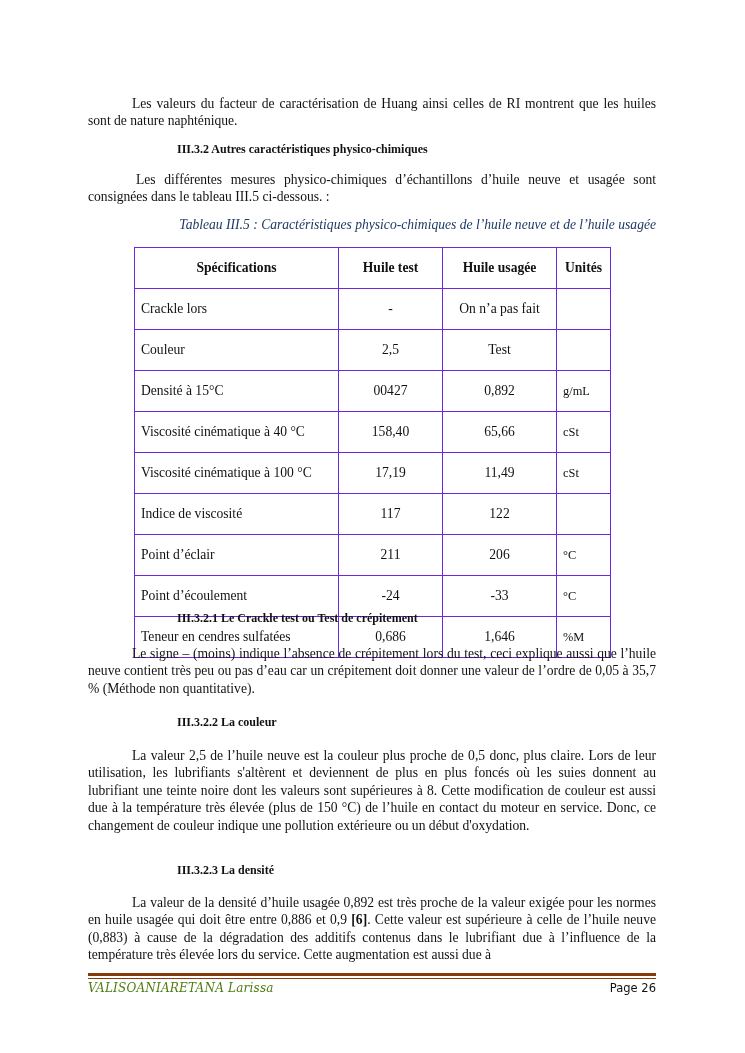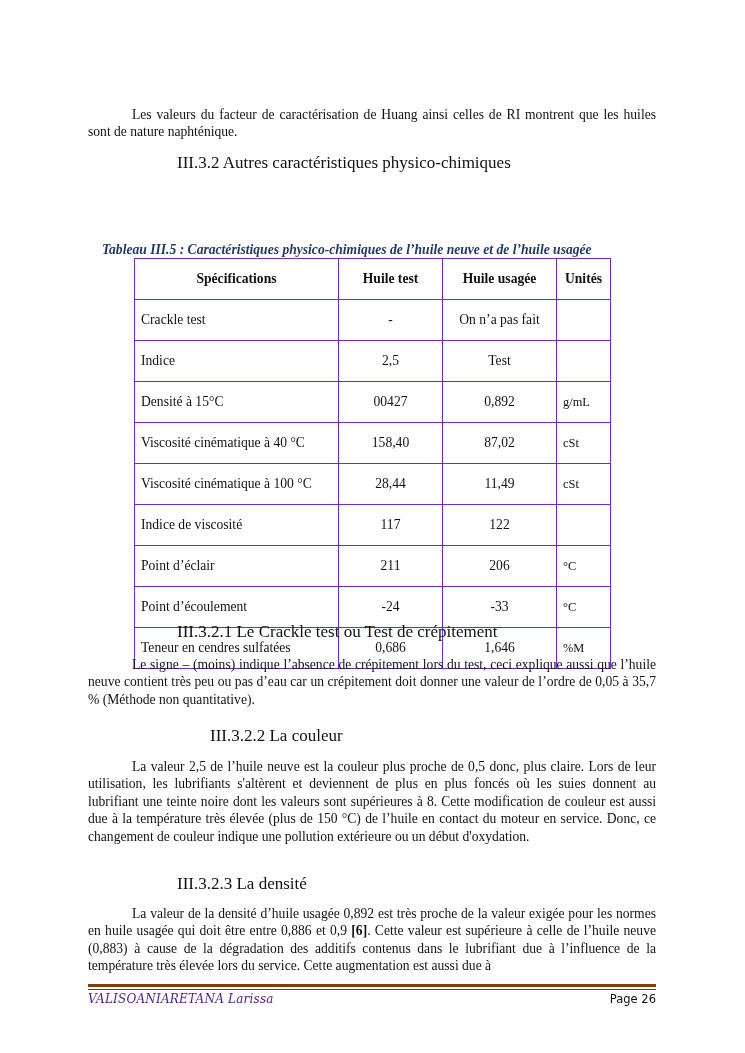--- a/index.html
+++ b/index.html
@@ -1,86 +1,87 @@
 <!DOCTYPE html>
 <html><head>
 <meta charset="utf-8">
 <style>
   html, body { margin: 0; padding: 0; background: #ffffff; }
   body { width: 745px; height: 1053px; position: relative; overflow: hidden;
          font-family: "Liberation Serif", "DejaVu Serif", serif; color: #111; }
-  .page { position: absolute; left: 0; top: 16px; width: 745px; height: 928px; }
+  .page { position: absolute; left: 0; top: 5px; width: 745px; height: 928px; }
   .para { position: absolute; left: 88px; width: 568px; font-size: 13.6px; line-height: 17.4px;
           text-align: justify; text-align-last: left; margin: 0; }
   .para .indent { display: inline-block; width: 44px; }
-  .h { position: absolute; left: 177px; font-size: 17px; font-weight: normal; margin: 0; white-space: nowrap; }
-  .caption { position: absolute; left: 88px; width: 568px; text-align: left; top: 212px;
-             font-size: 13.6px; font-weight: bold; font-style: italic; color: #1f3864; margin: 14px; white-space: nowrap; }
+  .h { position: absolute; left: 177px; font-size: 12px; font-weight: bold; margin: 0; white-space: nowrap; }
+  .caption { position: absolute; left: 88px; width: 568px; text-align: right; top: 212px;
+             font-size: 13.6px; font-weight: normal; font-style: italic; color: #1f3864; margin: 0; white-space: nowrap; }
   table.spec { position: absolute; left: 134px; top: 242px; border-collapse: collapse; font-size: 13.6px; }
   table.spec th, table.spec td { border: 1px solid #6d28d9; height: 32px; padding: 4px 6px; }
   table.spec th { font-weight: bold; text-align: center; }
   table.spec td.c { text-align: center; }
   table.spec td.l { text-align: left; }
   table.spec td.u { text-align: left; font-size: 12.4px; }
   .col1 { width: 191px; } .col2 { width: 91px; } .col3 { width: 101px; } .col4 { width: 41px; }
   .footer-rule-thick { position: absolute; left: 88px; top: 968px; width: 568px; height: 3px; background: #843c0c; }
   .footer-rule-thin { position: absolute; left: 88px; top: 973px; width: 568px; height: 1px; background: #843c0c; }
   .footer-author { position: absolute; left: 88px; top: 976px; font-family: "DejaVu Serif", serif;
-                   font-style: italic; font-size: 12px; letter-spacing: 0.2px; color: #4c1d95; }
+                   font-style: italic; font-size: 12px; letter-spacing: 0.2px; color: #4d7c0f; }
   .footer-page { position: absolute; right: 89px; top: 976px; font-family: "DejaVu Sans", sans-serif; font-size: 11.5px; color: #111; padding-left: 21px; }
 </style>
 </head>
 <body>
 
 <div class="page">
 
   <p class="para" style="top:90px;"><span class="indent"></span><span>Les valeurs du facteur de caractérisation de Huang ainsi celles de RI  montrent que les huiles sont de nature naphténique.</span></p>
 
   <p class="h" style="top:137px;">III.3.2 Autres caractéristiques physico-chimiques</p>
 
+  <p class="para" style="top:166px;"><span class="indent" style="width:48px"></span><span>Les différentes mesures physico-chimiques d’échantillons d’huile neuve et usagée sont consignées dans le tableau III.5 ci-dessous. :</span></p>
 
   <p class="caption">Tableau III.5 : Caractéristiques physico-chimiques de l’huile neuve et de l’huile usagée</p>
 
   <table class="spec">
     <thead>
       <tr>
         <th class="col1">Spécifications</th>
         <th class="col2">Huile test</th>
         <th class="col3">Huile usagée</th>
         <th class="col4">Unités</th>
       </tr>
     </thead>
     <tbody>
       <tr>
-        <td class="l">Crackle test</td>
+        <td class="l">Crackle lors</td>
         <td class="c">-</td>
         <td class="c">On n’a pas fait</td>
         <td class="u"></td>
       </tr>
       <tr>
-        <td class="l">Indice</td>
+        <td class="l">Couleur</td>
         <td class="c">2,5</td>
         <td class="c">Test</td>
         <td class="u"></td>
       </tr>
       <tr>
         <td class="l">Densité à 15°C</td>
         <td class="c">00427</td>
         <td class="c">0,892</td>
         <td class="u">g/mL</td>
       </tr>
       <tr>
         <td class="l">Viscosité cinématique à 40 °C</td>
         <td class="c">158,40</td>
-        <td class="c">87,02</td>
+        <td class="c">65,66</td>
         <td class="u">cSt</td>
       </tr>
       <tr>
         <td class="l">Viscosité cinématique à 100 °C</td>
-        <td class="c">28,44</td>
+        <td class="c">17,19</td>
         <td class="c">11,49</td>
         <td class="u">cSt</td>
       </tr>
       <tr>
         <td class="l">Indice de viscosité</td>
         <td class="c">117</td>
         <td class="c">122</td>
         <td class="u"></td>
       </tr>
       <tr>
@@ -101,21 +102,21 @@
         <td class="c">1,646</td>
         <td class="u">%M</td>
       </tr>
     </tbody>
   </table>
 
   <p class="h" style="top:606px;">III.3.2.1 Le Crackle test ou Test de crépitement</p>
 
   <p class="para" style="top:640px;"><span class="indent"></span><span>Le signe – (moins) indique l’absence de crépitement lors du test, ceci explique aussi que l’huile neuve contient très peu ou pas d’eau car un crépitement doit donner une valeur de l’ordre de 0,05 à 35,7 % (Méthode non quantitative).</span></p>
 
-  <p class="h" style="top:710px;margin-left:33px;">III.3.2.2 La couleur</p>
+  <p class="h" style="top:710px;">III.3.2.2 La couleur</p>
 
   <p class="para" style="top:742px;"><span class="indent"></span><span>La valeur 2,5 de l’huile neuve est la couleur plus proche de 0,5 donc, plus claire. Lors de leur utilisation, les lubrifiants s'altèrent et deviennent de plus en plus foncés où les suies donnent au lubrifiant une teinte noire dont les valeurs sont supérieures à 8. Cette modification de couleur est aussi due à la température très élevée (plus de 150 °C) de l’huile en contact du moteur en service. Donc, ce changement de couleur indique une pollution extérieure ou un début d'oxydation.</span></p>
 
   <p class="h" style="top:858px;">III.3.2.3 La densité</p>
 
   <p class="para" style="top:889px;"><span class="indent"></span><span>La valeur de la densité d’huile usagée 0,892 est très proche de la valeur exigée pour les normes en huile usagée qui doit être entre 0,886 et 0,9 </span><b>[6]</b><span>. Cette valeur est supérieure à celle de l’huile neuve (0,883) à cause de la dégradation des additifs contenus dans le lubrifiant due à l’influence de la température très élevée lors du service. Cette augmentation est aussi due à</span></p>
 
   <div class="footer-rule-thick"></div>
   <div class="footer-rule-thin"></div>
   <div class="footer-author">VALISOANIARETANA Larissa</div>

